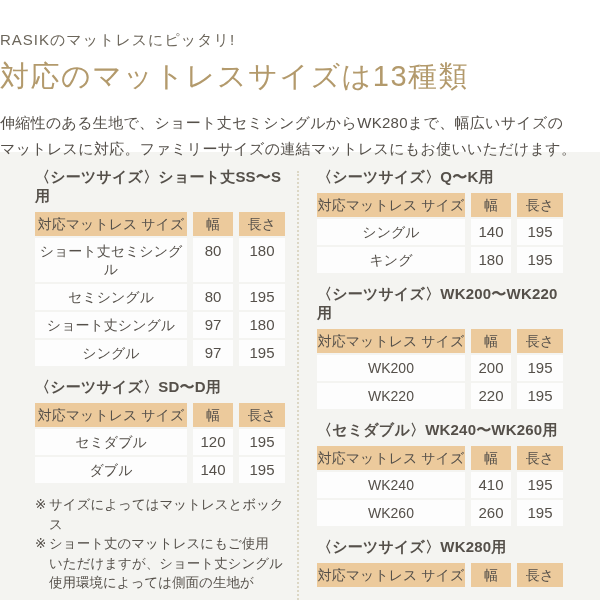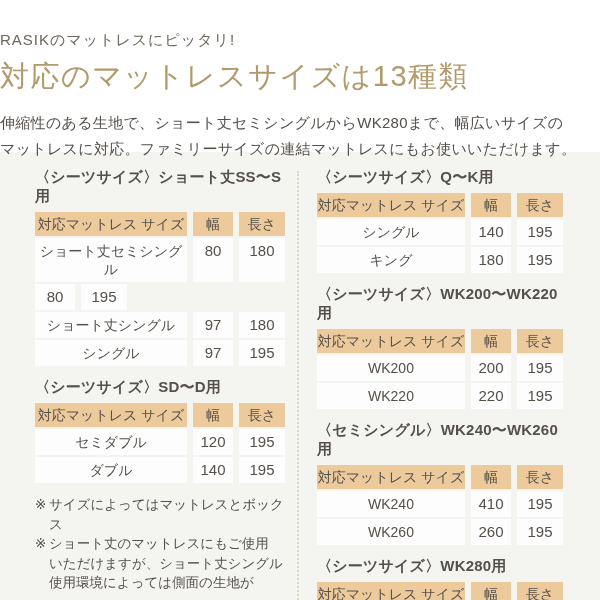--- a/index.html
+++ b/index.html
@@ -94,20 +94,21 @@
         <div class="cell c-name">対応マットレス サイズ</div>
         <div class="cell c-w">幅</div>
         <div class="cell c-l">長さ</div>
       </div>
       <div class="row body">
         <div class="cell c-name">ショート丈セミシングル</div>
         <div class="cell c-w">80</div>
         <div class="cell c-l">180</div>
       </div>
       <div class="row body">
+        <div class="cell c-name">セミシングル</div>
         <div class="cell c-w">80</div>
         <div class="cell c-l">195</div>
       </div>
       <div class="row body">
         <div class="cell c-name">ショート丈シングル</div>
         <div class="cell c-w">97</div>
         <div class="cell c-l">180</div>
       </div>
       <div class="row body">
         <div class="cell c-name">シングル</div>
@@ -191,21 +192,21 @@
         <div class="cell c-l">195</div>
       </div>
       <div class="row body">
         <div class="cell c-name">WK220</div>
         <div class="cell c-w">220</div>
         <div class="cell c-l">195</div>
       </div>
     </div>
 
     <div class="tbl">
-      <div class="tbl-title">〈セミシングル〉WK240〜WK260用</div>
+      <div class="tbl-title">〈セミダブル〉WK240〜WK260用</div>
       <div class="row head">
         <div class="cell c-name">対応マットレス サイズ</div>
         <div class="cell c-w">幅</div>
         <div class="cell c-l">長さ</div>
       </div>
       <div class="row body">
         <div class="cell c-name">WK240</div>
         <div class="cell c-w">410</div>
         <div class="cell c-l">195</div>
       </div>

